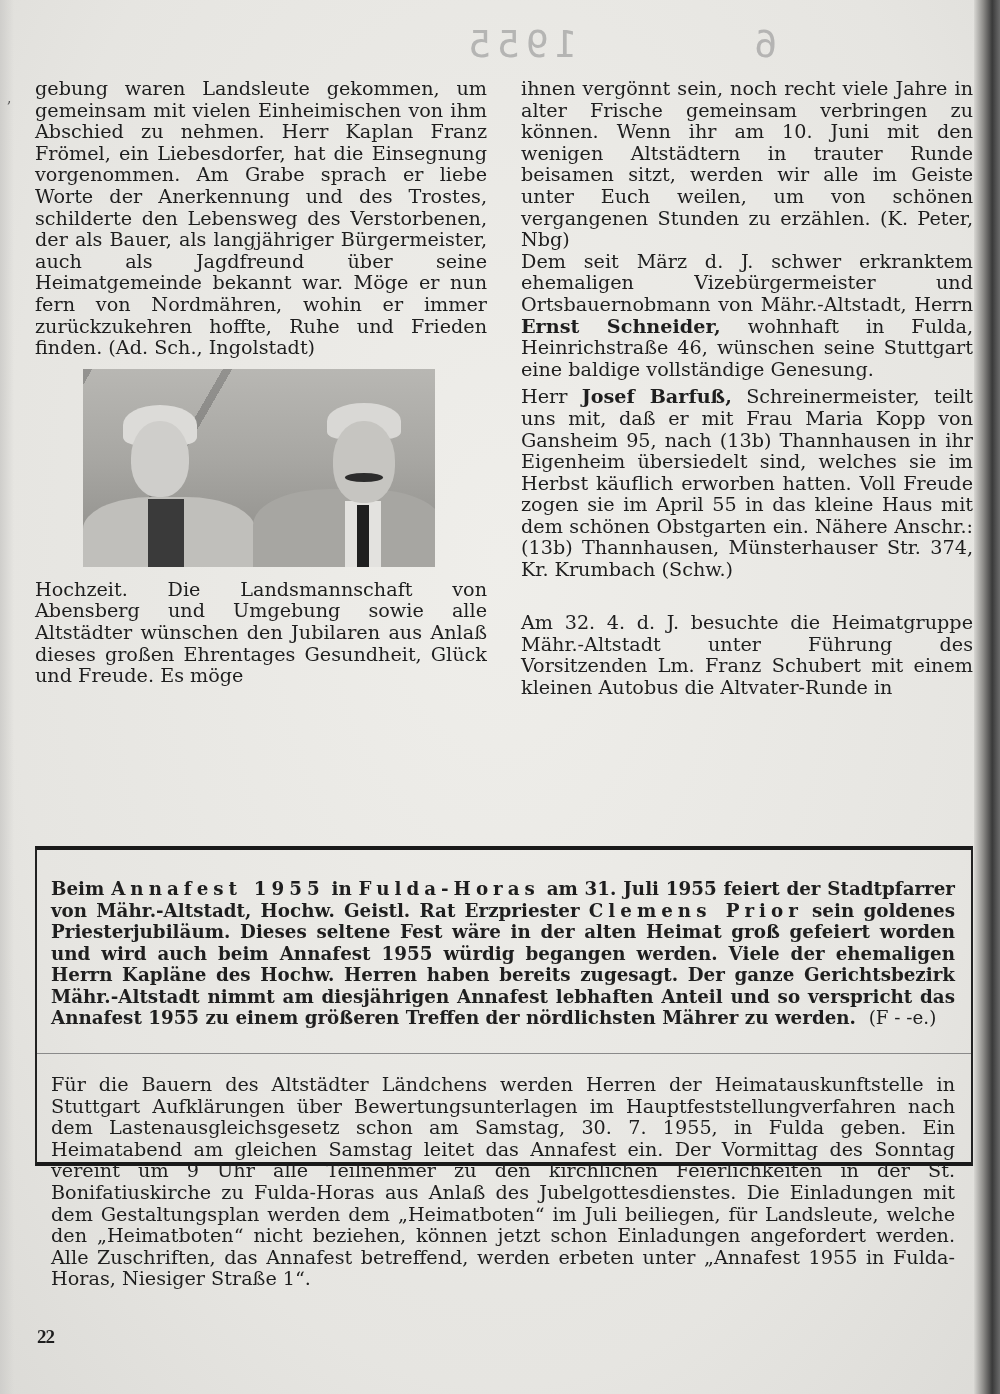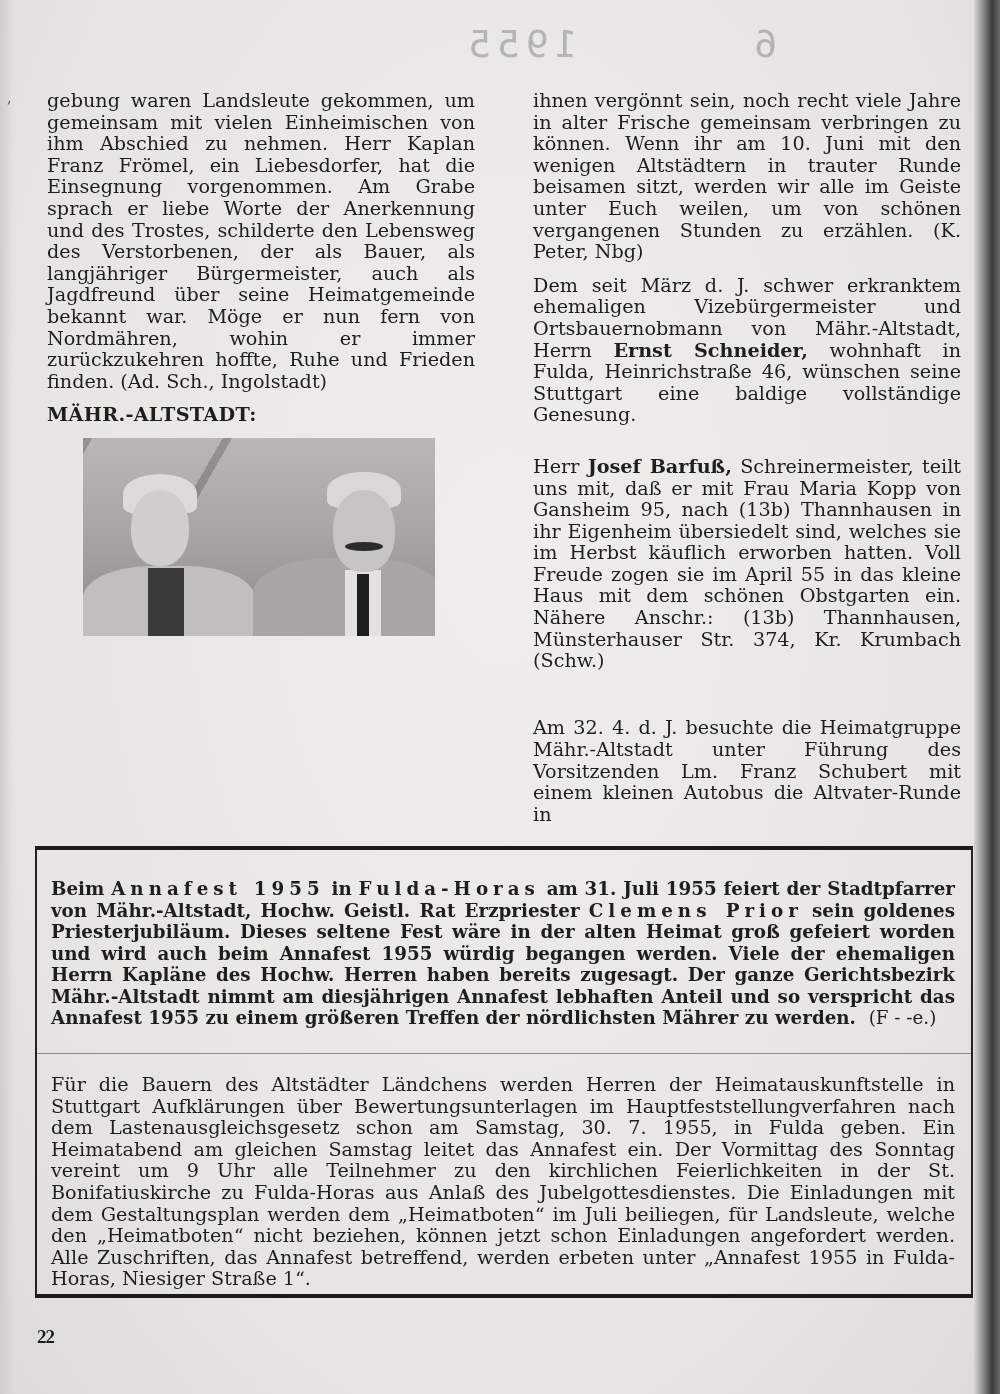--- a/index.html
+++ b/index.html
@@ -25,21 +25,21 @@
   .stamp {
     position: absolute; top: 22px; left: 462px;
     font-family: "DejaVu Sans Mono", monospace; font-size: 38px;
     color: #9a9a9a; letter-spacing: 6px; transform: scaleX(-1); opacity: .65;
   }
   .stamp-right { left: 748px; }
   .col {
     position: absolute; font-size: 19.2px; line-height: 21.6px;
     text-align: justify; hyphens: manual;
   }
-  .col p { margin: 12px; }
+  .col p { margin: 0; }
   .col-left { left: 35px; top: 78px; width: 452px; }
   .col-right { left: 521px; top: 78px; width: 452px; }
   .para { text-indent: 0; }
   .gap { height: 6px; }
   b, .bold { font-weight: bold; }
   .section-heading { font-weight: bold; letter-spacing: .3px; margin-top: 8px !important; }
   .photo {
     width: 352px; height: 198px; margin: 10px 0 12px 48px; position: relative;
     background: linear-gradient(180deg, #b8b7b3 0%, #a8a7a3 45%, #8c8b87 100%);
     overflow: hidden;
@@ -52,21 +52,21 @@
   .photo .hair1 { position:absolute; left:40px; top:36px; width:74px; height:40px; border-radius:50% 50% 20% 20%; background:#dcdbd8; }
   .photo .hair2 { position:absolute; left:244px; top:34px; width:74px; height:36px; border-radius:50% 50% 20% 20%; background:#d9d8d5; }
   .photo .coat1 { position:absolute; left:0; top:128px; width:172px; height:80px; border-radius:40% 40% 0 0; background:#c0bfbb; }
   .photo .blouse { position:absolute; left:65px; top:130px; width:36px; height:70px; background:#3a3a3a; }
   .photo .coat2 { position:absolute; left:170px; top:120px; width:190px; height:90px; border-radius:40% 40% 0 0; background:#a7a6a2; }
   .photo .shirt { position:absolute; left:262px; top:132px; width:36px; height:70px; background:#e3e2df; }
   .photo .tie { position:absolute; left:274px; top:136px; width:12px; height:64px; background:#1f1f1f; }
   .photo .mustache { position:absolute; left:262px; top:104px; width:38px; height:9px; border-radius:50%; background:#2c2c2c; }
   .right-heading { text-align: center; font-weight: bold; margin-top: 10px !important; line-height: 21.6px; }
   .box {
-    position: absolute; left: 35px; top: 846px; width: 938px; height: 452px;
+    position: absolute; left: 35px; top: 846px; width: 938px; height: 320px;
     border-left: 2px solid #222; border-right: 2px solid #222;
     border-top: 4px solid #1a1a1a; border-bottom: 4px solid #1a1a1a;
     box-sizing: border-box;
   }
   .box-bold {
     position: absolute; left: 14px; top: 28px; width: 904px;
     font-family: "DejaVu Serif", serif; font-weight: bold; font-size: 18.3px; line-height: 21.5px;
     text-align: justify;
   }
   .box-bold .sp { letter-spacing: 5px; }
@@ -90,34 +90,34 @@
 <div class="page-bg"></div>
 <div class="left-edge"></div>
 <div class="binding-edge"></div>
 
 <div class="stamp">1955</div>
 <div class="stamp stamp-right">6</div>
 <div class="dot">,</div>
 
 <div class="col col-left">
   <p class="para">gebung waren Landsleute gekommen, um gemeinsam mit vielen Einheimischen von ihm Abschied zu nehmen. Herr Kaplan Franz Frömel, ein Liebesdorfer, hat die Einsegnung vorgenommen. Am Grabe sprach er liebe Worte der Anerkennung und des Trostes, schilderte den Lebensweg des Verstorbenen, der als Bauer, als langjähriger Bürgermeister, auch als Jagdfreund über seine Heimatgemeinde bekannt war. Möge er nun fern von Nordmähren, wohin er immer zurückzukehren hoffte, Ruhe und Frieden finden. (Ad. Sch., Ingolstadt)</p>
-  <p class="section-heading">MÄHR.-ALTSTADT:</p>
   <div class="photo" title="Portrait photo of the jubilee couple">
     <div class="bgbranch"></div>
     <div class="coat1"></div>
     <div class="blouse"></div>
     <div class="coat2"></div>
     <div class="shirt"></div>
     <div class="tie"></div>
     <div class="hair1"></div>
     <div class="hair2"></div>
     <div class="face f1"></div>
     <div class="face f2"></div>
     <div class="mustache"></div>
   </div>
+  <p class="para">Hochzeit. Die Landsmannschaft von Abensberg und Umgebung sowie alle Altstädter wünschen den Jubilaren aus Anlaß dieses großen Ehrentages Gesundheit, Glück und Freude. Es möge</p>
 </div>
 
 <div class="col col-right">
   <p class="para">ihnen vergönnt sein, noch recht viele Jahre in alter Frische gemeinsam verbringen zu können. Wenn ihr am 10. Juni mit den wenigen Altstädtern in trauter Runde beisamen sitzt, werden wir alle im Geiste unter Euch weilen, um von schönen vergangenen Stunden zu erzählen. (K. Peter, Nbg)</p>
   <p class="para">
     <span>Dem seit März d. J. schwer erkranktem ehemaligen Vizebürgermeister und Ortsbauernobmann von Mähr.-Altstadt, Herrn </span><b>Ernst Schneider,</b><span> wohnhaft in Fulda, Heinrichstraße 46, wünschen seine Stuttgart eine baldige vollständige Genesung.</span>
   </p>
   <div class="gap"></div>
   <p class="para">
     <span>Herr </span><b>Josef Barfuß,</b><span> Schreinermeister, teilt uns mit, daß er mit Frau Maria Kopp von Gansheim 95, nach (13b) Thannhausen in ihr Eigenheim übersiedelt sind, welches sie im Herbst käuflich erworben hatten. Voll Freude zogen sie im April 55 in das kleine Haus mit dem schönen Obstgarten ein. Nähere Anschr.: (13b) Thannhausen, Münsterhauser Str. 374, Kr. Krumbach (Schw.)</span>

